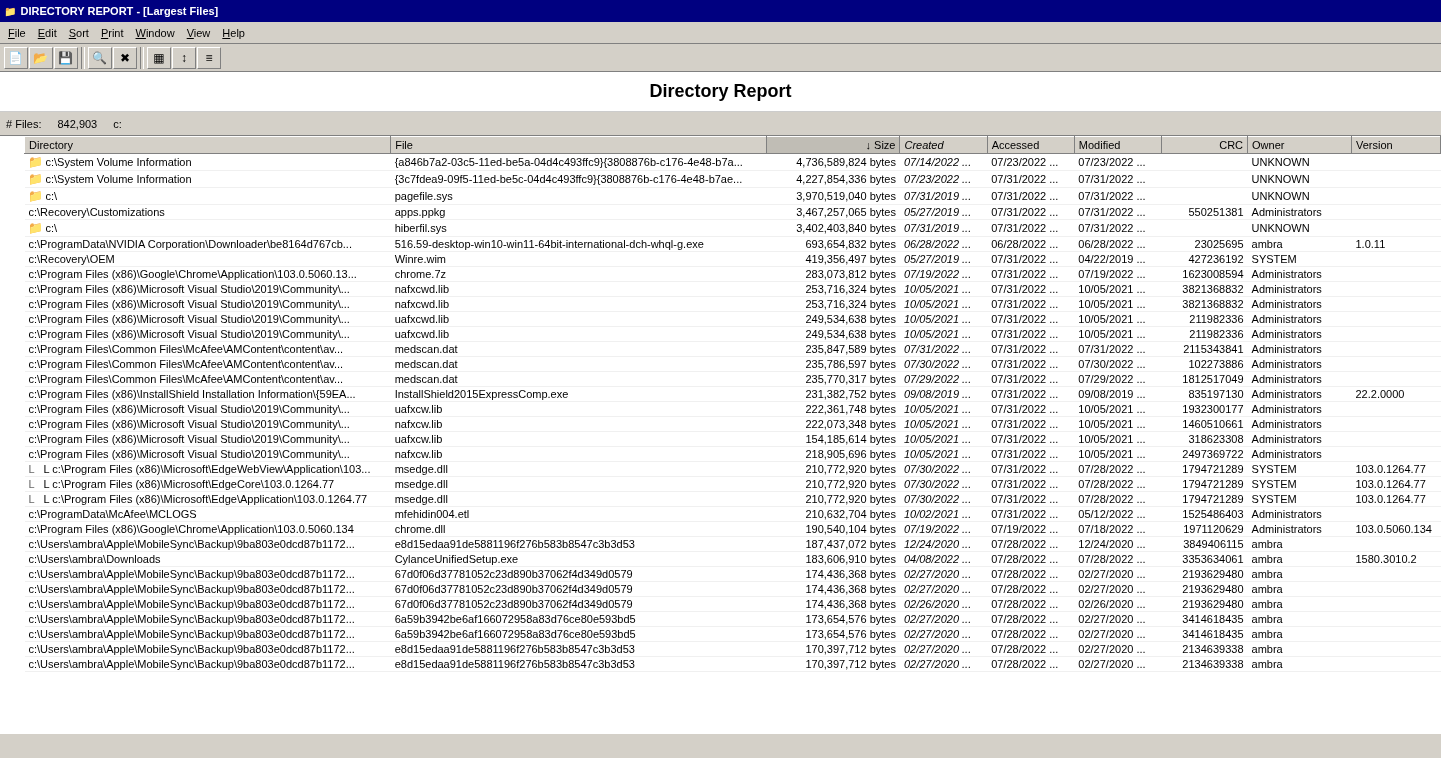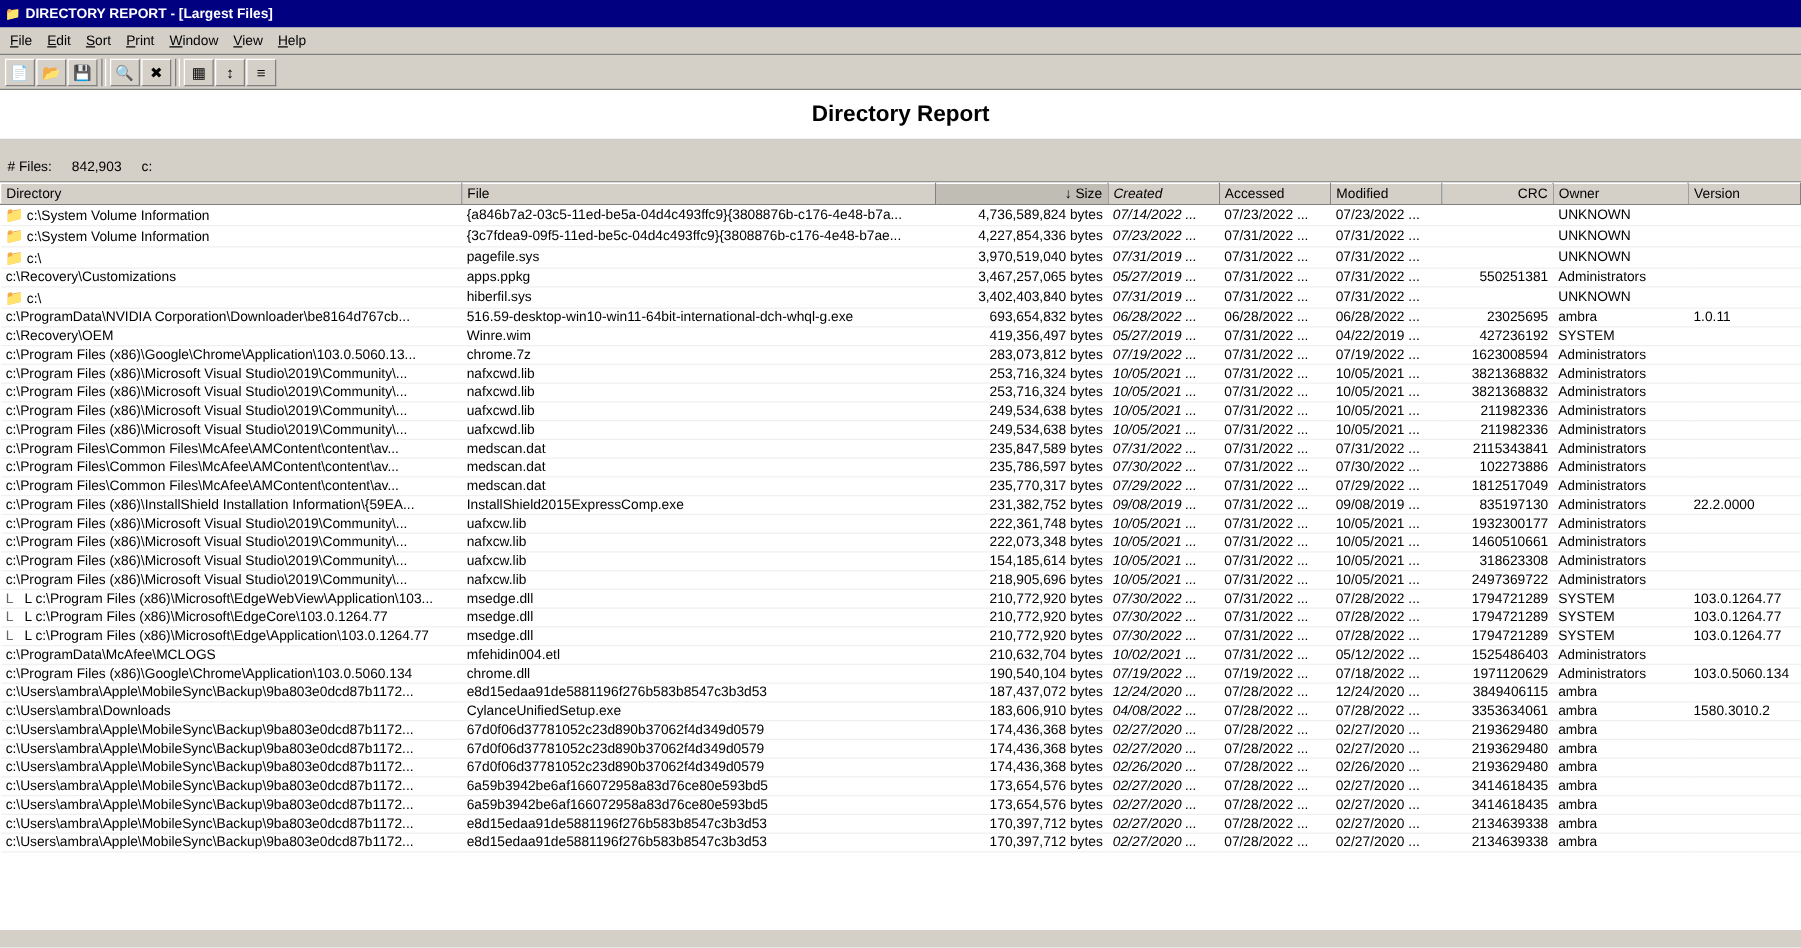--- a/index.html
+++ b/index.html
@@ -74,28 +74,28 @@
     
     .stats-bar {
       background: #d4d0c8;
       border-bottom: 1px solid #808080;
       display: flex;
       align-items: center;
       height: 24px;
       padding: 0 6px;
       font-size: 11px;
       gap: 16px;
-      margin-top: 10px;
     }
 
     
     .table-container {
       overflow: auto;
       height: calc(758px - 22px - 22px - 28px - 40px - 24px - 24px);
       background: #fff;
+      padding-left: 24px;
     }
 
     table {
       border-collapse: collapse;
       width: 100%;
       font-size: 11px;
     }
 
     thead th {
       background: #d4d0c8;

